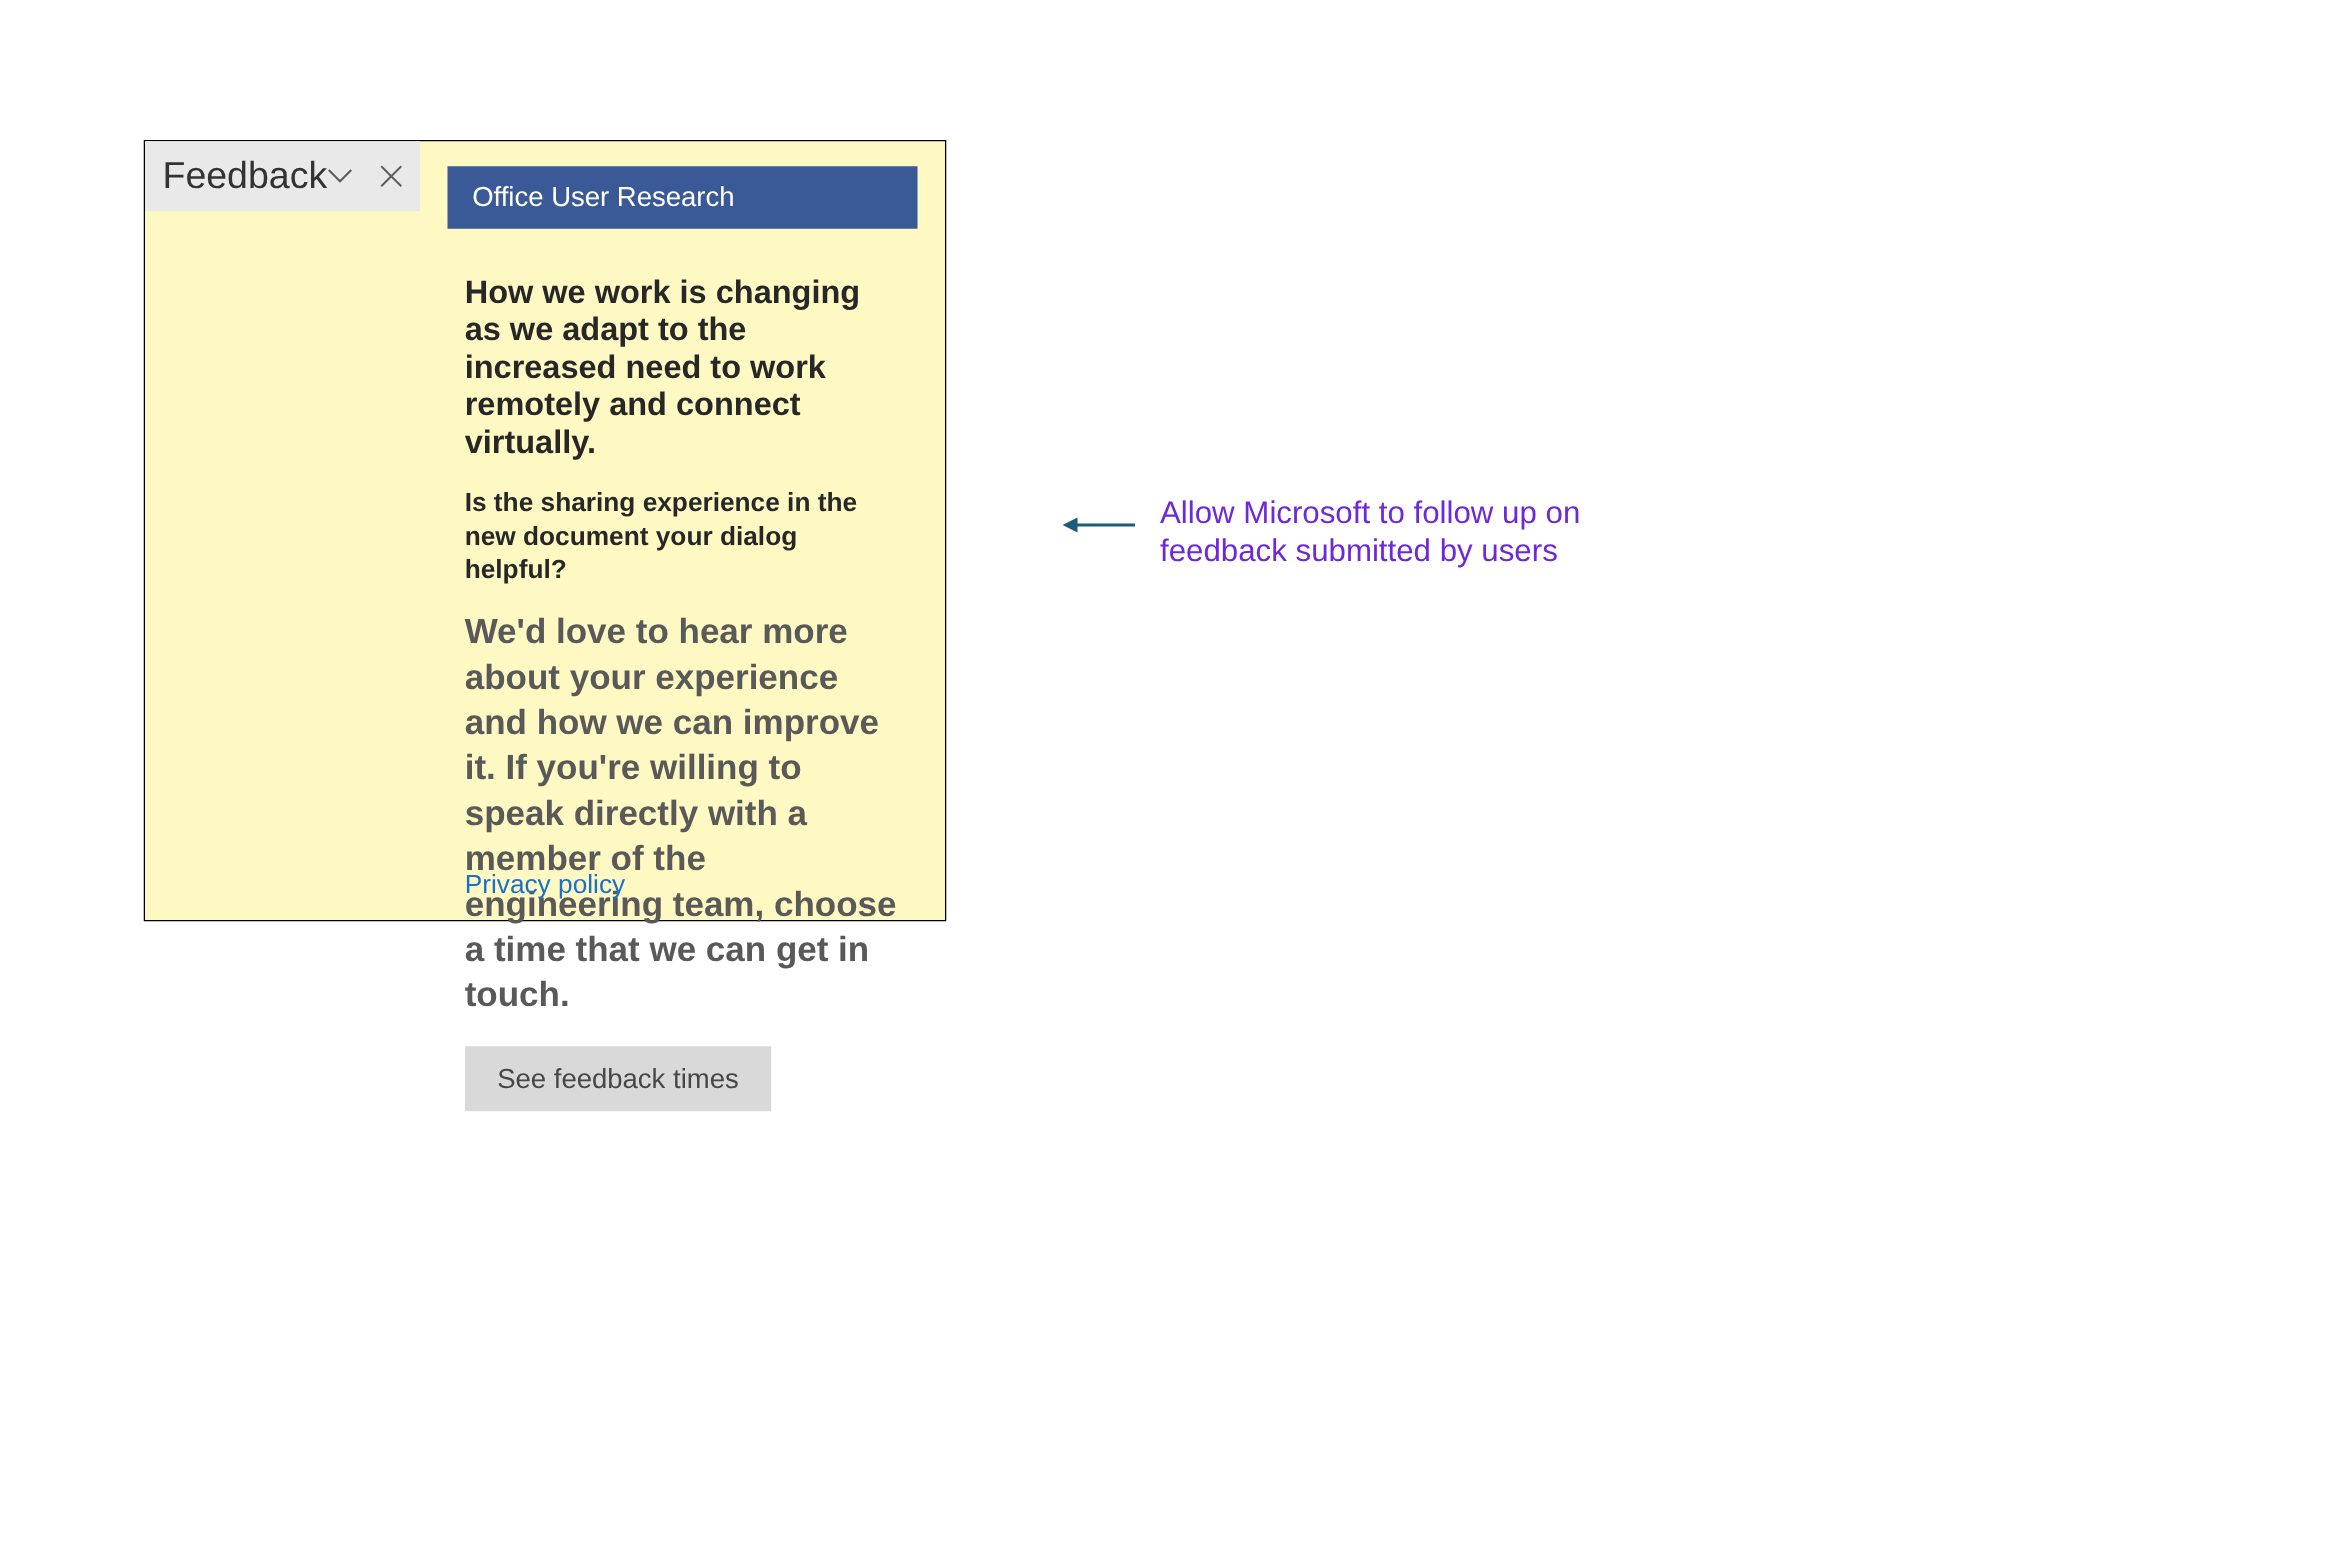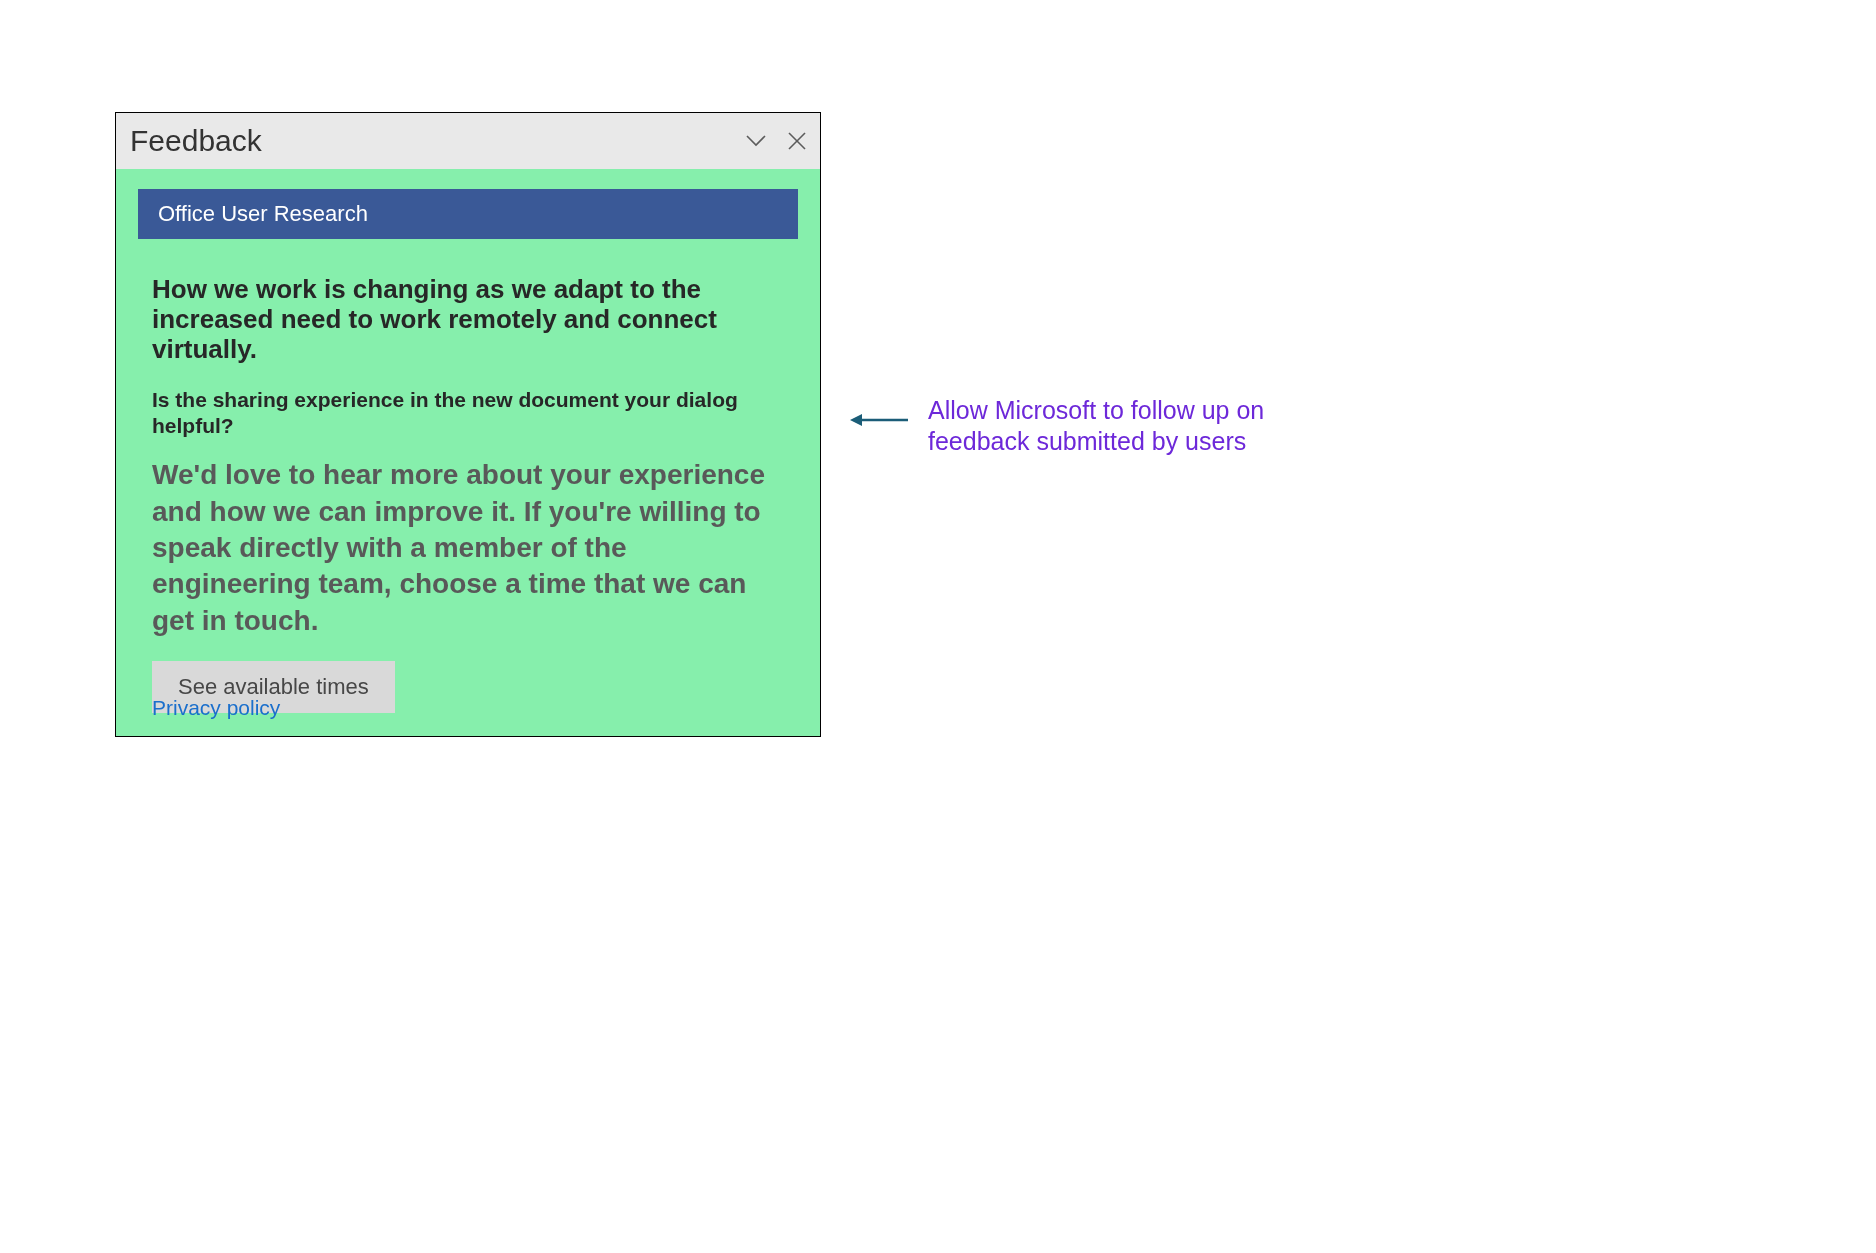--- a/index.html
+++ b/index.html
@@ -11,26 +11,26 @@
       font-family: "Segoe UI", Arial, sans-serif;
       background: #ffffff;
       width: 1876px;
       height: 1253px;
       position: relative;
     }
     .panel {
       position: absolute;
       left: 115px;
       top: 112px;
-      width: 706px;
+      width: 642px;
       height: 625px;
       border: 1.5px solid #000000;
-      background: #86efac;
+      background: #fef9c3;
       display: flex;
-      flex-direction: column;
+      flex-direction: row;
     }
     .panel-titlebar {
       background: #e9e9e9;
       height: 56px;
       display: flex;
       align-items: center;
       padding: 0 14px 0 14px;
       justify-content: space-between;
     }
     .panel-title {
@@ -160,21 +160,21 @@
     </div>
   </div>
   <div class="panel-body">
     <div class="body-inner">
       <div class="blue-band">Office User Research</div>
     </div>
     <div class="content">
       <div class="heading">How we work is changing as we adapt to the increased need to work remotely and connect virtually.</div>
       <div class="subheading">Is the sharing experience in the new document your dialog helpful?</div>
       <div class="body-text">We'd love to hear more about your experience and how we can improve it. If you're willing to speak directly with a member of the engineering team, choose a time that we can get in touch.</div>
-      <button class="cta-button">See available times</button>
+      <button class="cta-button">See feedback times</button>
     </div>
     <a class="privacy-link">Privacy policy</a>
   </div>
 </div>
 
 <div class="annotation">
   <span class="arrow">
     <svg width="60" height="14" viewBox="0 0 60 14">
       <line x1="58" y1="7" x2="4" y2="7" stroke="#1b5d78" stroke-width="2.5"></line>
       <polygon points="0,7 12,1 12,13" fill="#1b5d78"></polygon>

